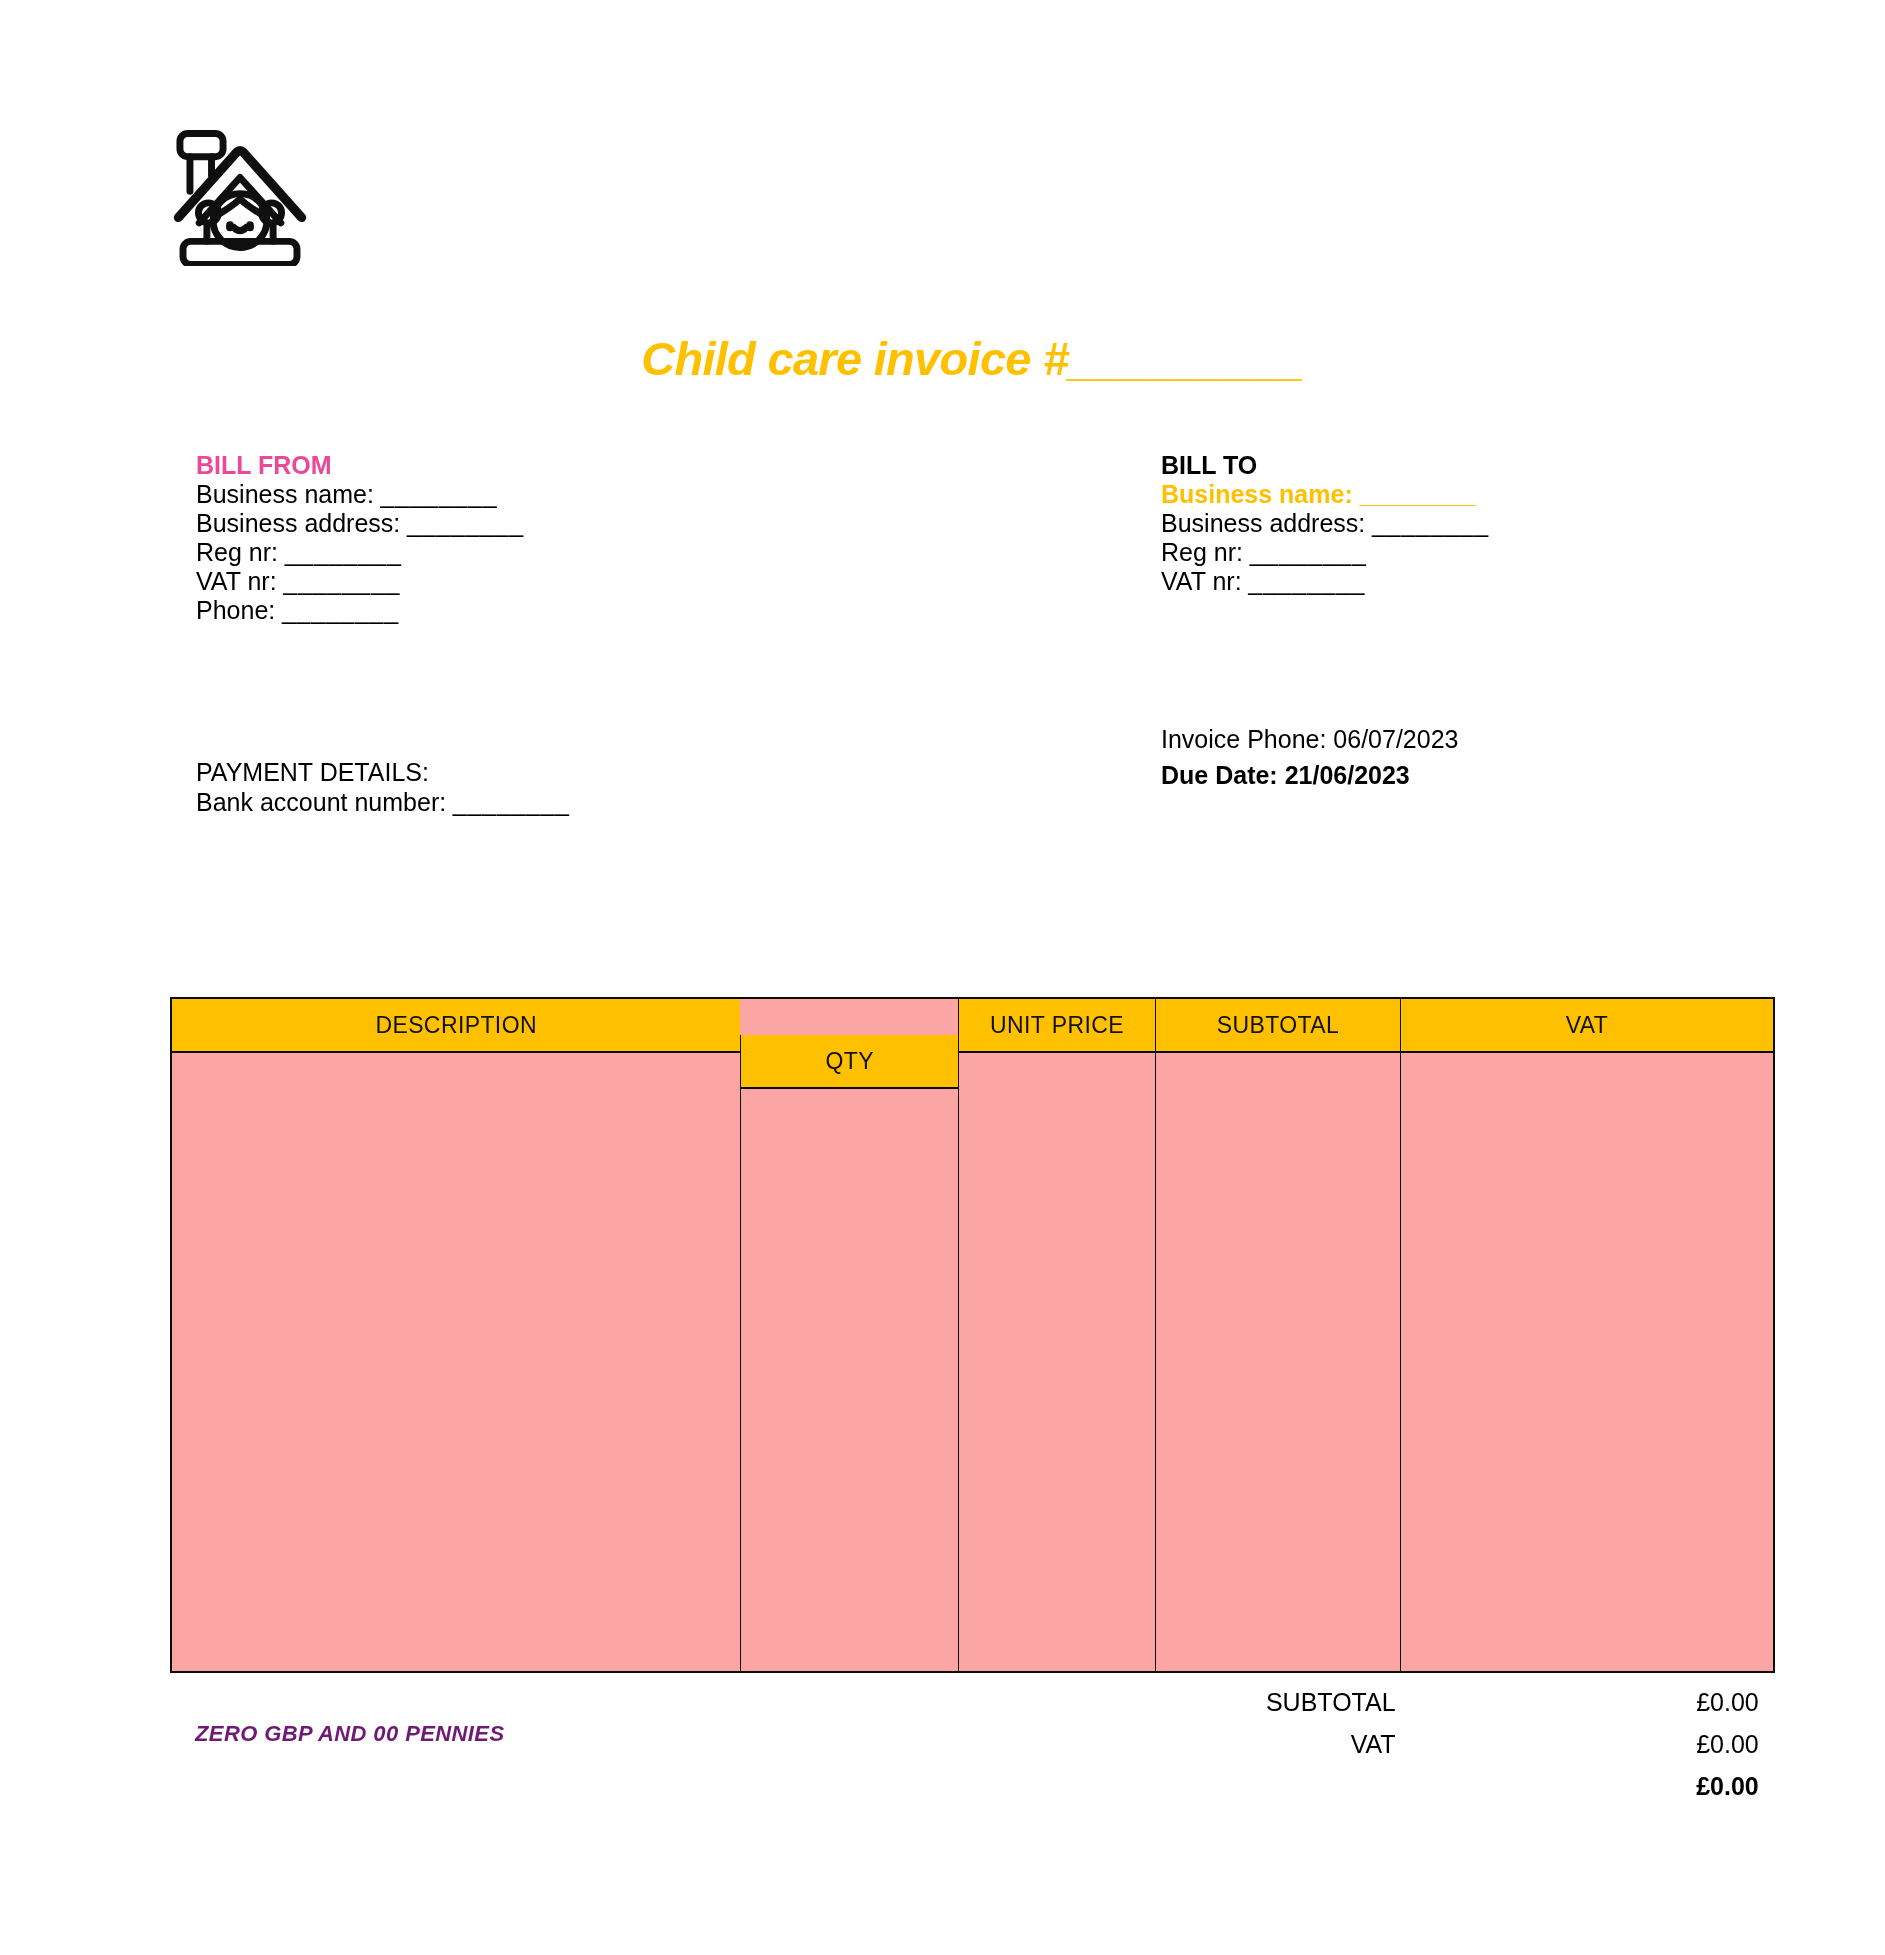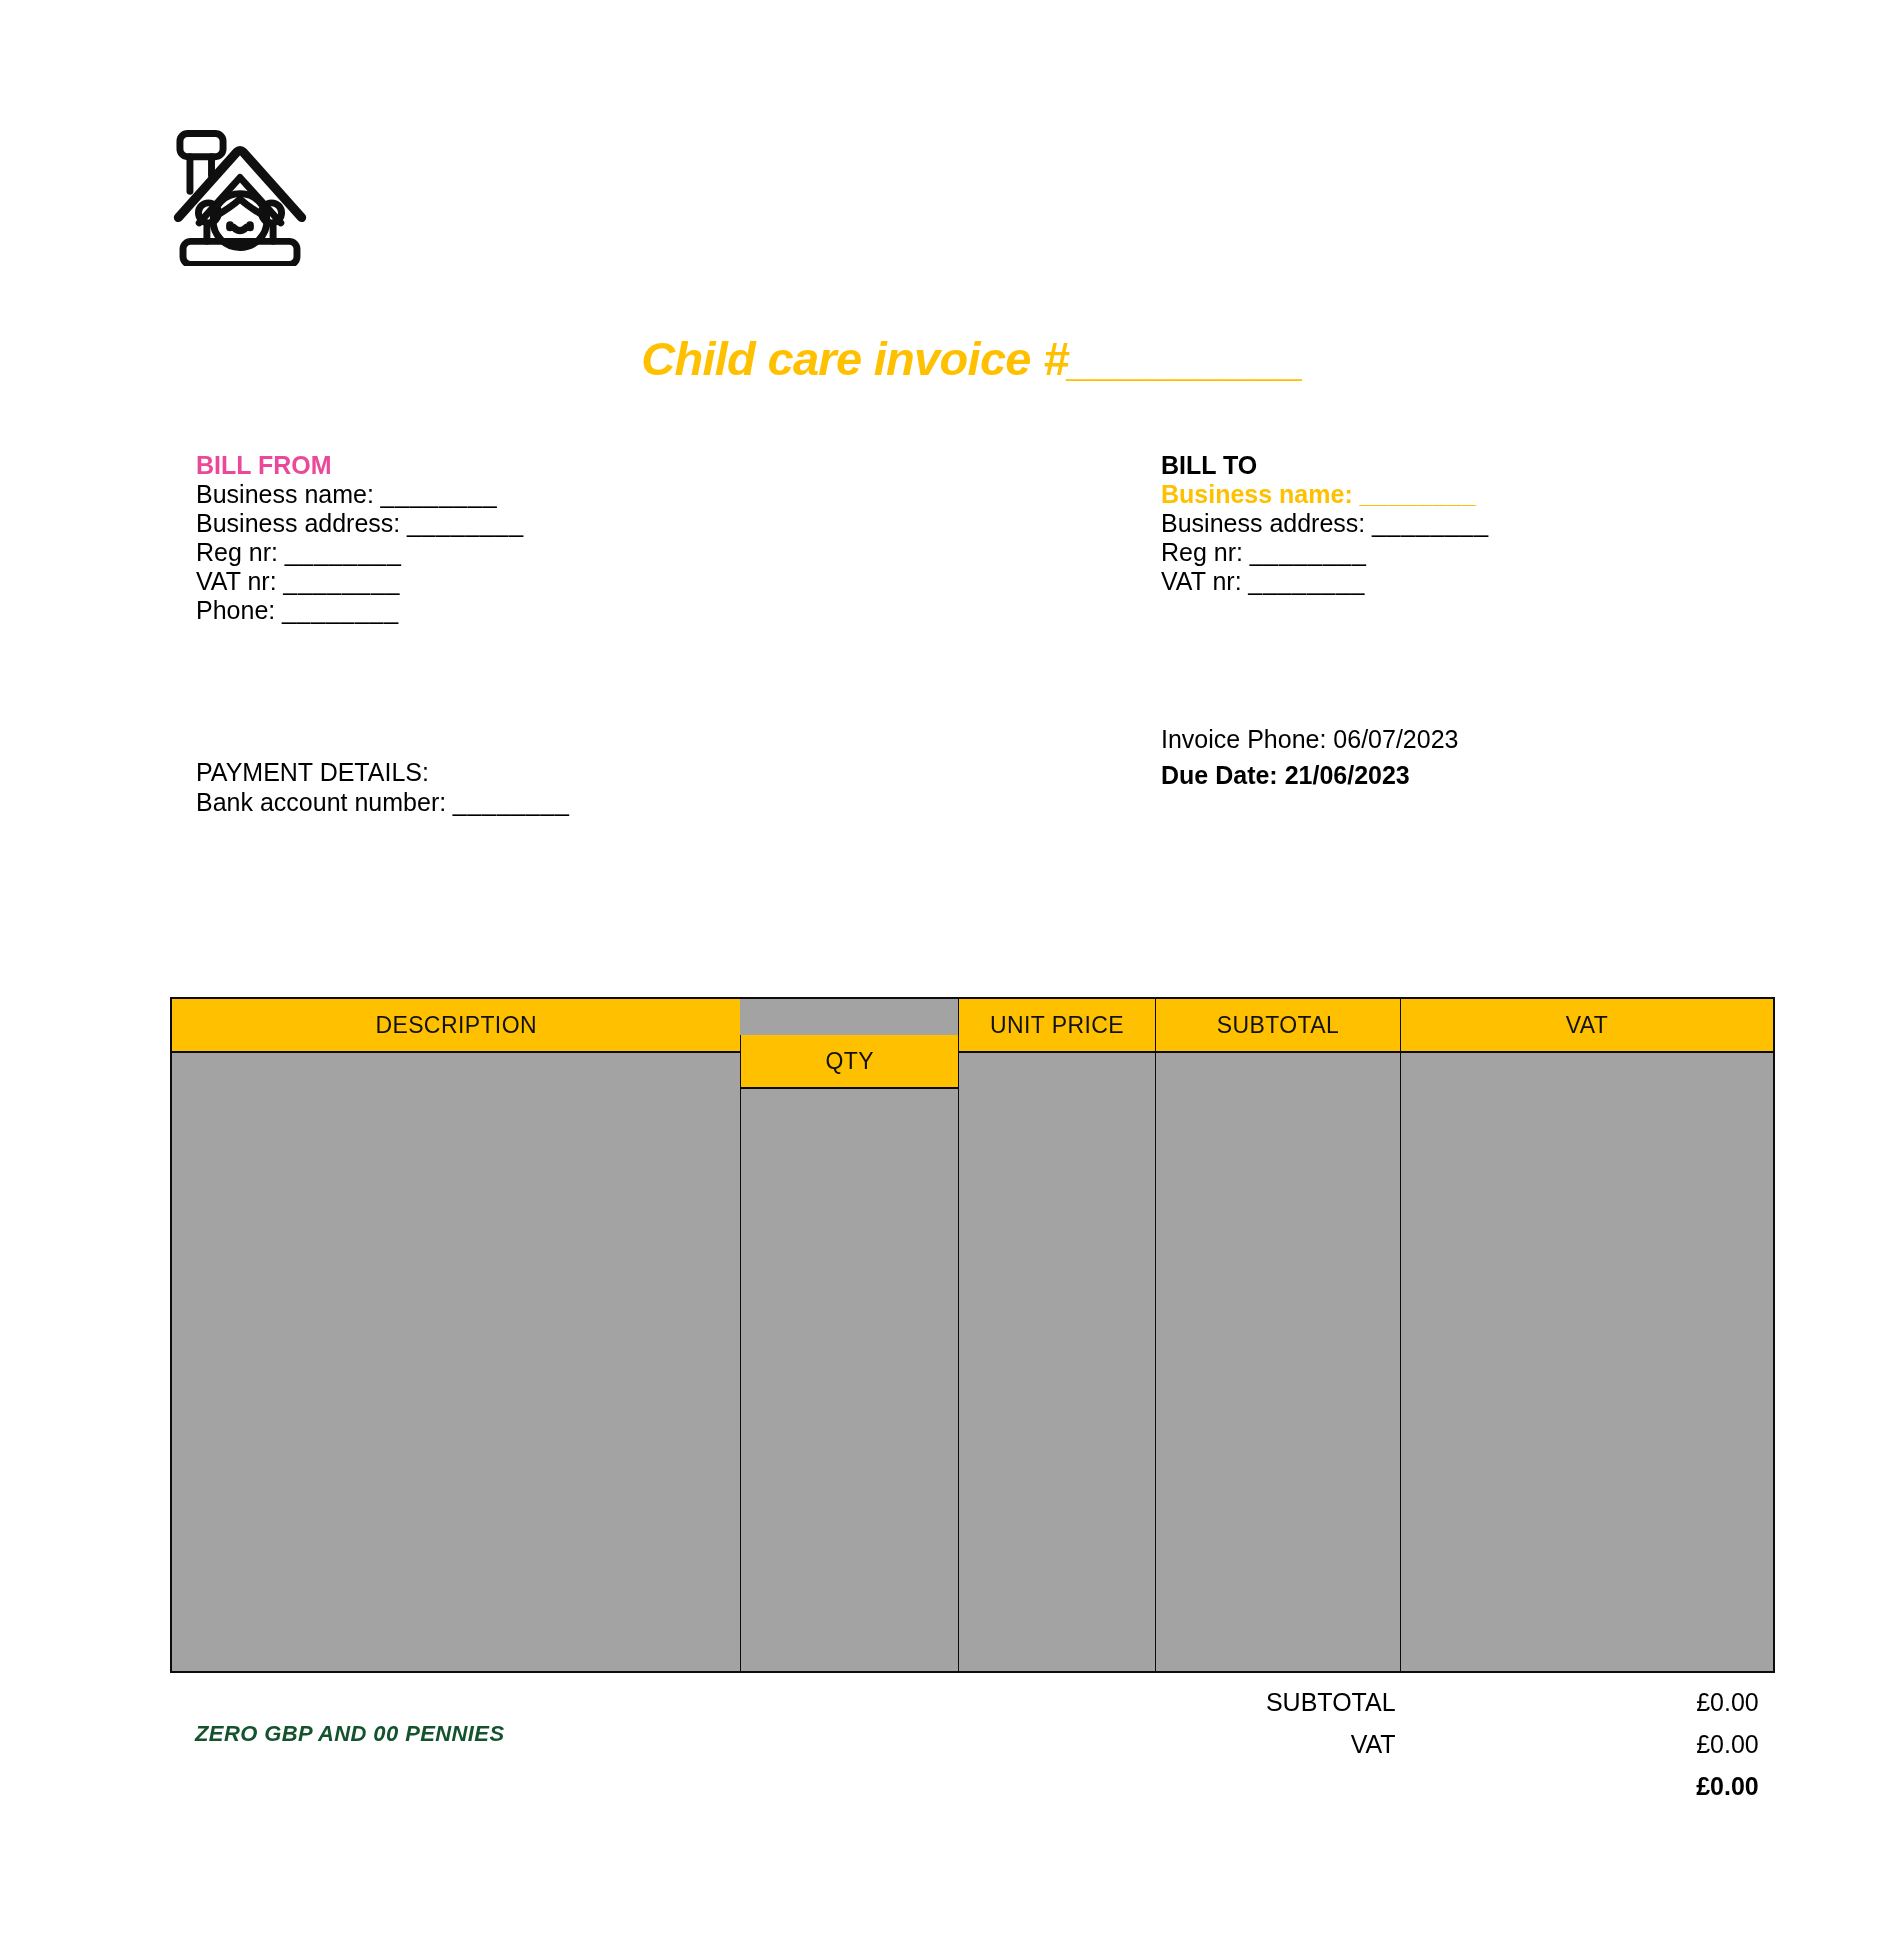--- a/index.html
+++ b/index.html
@@ -36,21 +36,21 @@
   .dates { position:absolute; left:1161px; top:721px; font-size:25px; line-height:36px; }
   .dates .due { font-weight:bold; }
 
   
   .payment { position:absolute; left:196px; top:757px; font-size:25px; line-height:30px; }
   .payment .blank { margin-left:6.7px; letter-spacing:0.7px; }
 
   
   .items-table {
     position:absolute; left:170px; top:997px; width:1605px; height:676px;
-    display:flex; border:2.2px solid #0c0c0c; background:#a3a3a3;
+    display:flex; border:2.2px solid #0c0c0c; background:#fca5a5;
   }
   .col { display:flex; flex-direction:column; }
   .col + .col { border-left:1.5px solid #0c0c0c; }
   .col-0 { width:35.5%; } .col-1 { width:13.6%;margin-top:36px; } .col-2 { width:12.3%; }
   .col-3 { width:15.3%; } .col-4 { flex:1; }
   .th {
     height:54px; background:#FFC000; border-bottom:2.2px solid #0c0c0c;
     display:flex; align-items:center; justify-content:center;
     font-size:23px; letter-spacing:0.4px; color:#111;
   }
@@ -59,21 +59,21 @@
   
   .totals { position:absolute; left:170px; top:1688px; width:1605px; font-size:25px; }
   .trow { display:flex; height:42px; align-items:flex-start; }
   .tlabel { width:1233px; text-align:right; padding-right:7.4px; }
   .tvalue { flex:1; text-align:right; padding-right:16.3px; }
   .trow-total { font-weight:bold; }
 
   
   .amount-words {
     position:absolute; left:195px; top:1721px;
-    font-size:22px; font-weight:bold; font-style:italic; color:#14532d;
+    font-size:22px; font-weight:bold; font-style:italic; color:#701a75;
     letter-spacing:0.4px;
   }
 </style>
 </head>
 <body>
 
 <div class="page">
 
   <div class="logo">
     <svg viewBox="0 0 200 200" fill="none" stroke="#0f0f0f" stroke-width="9" stroke-linecap="round" stroke-linejoin="round">

